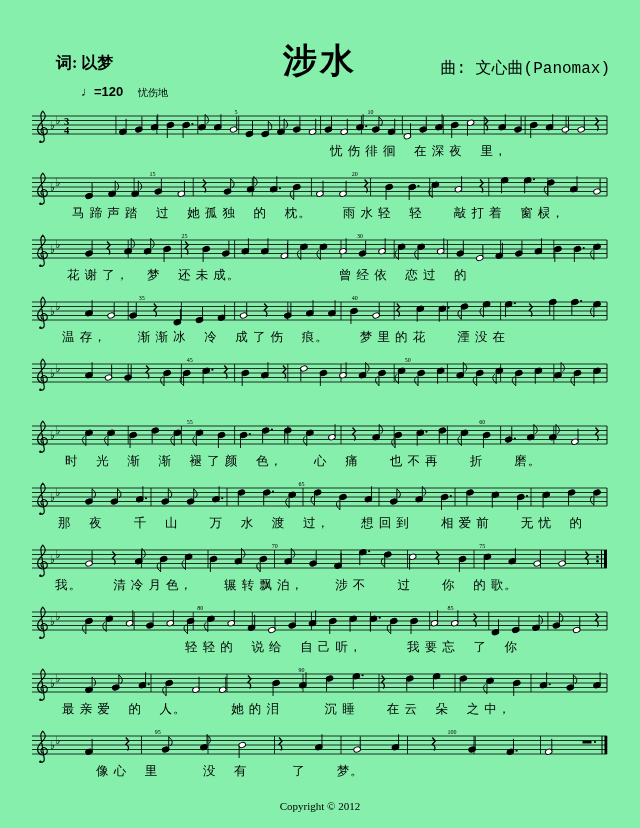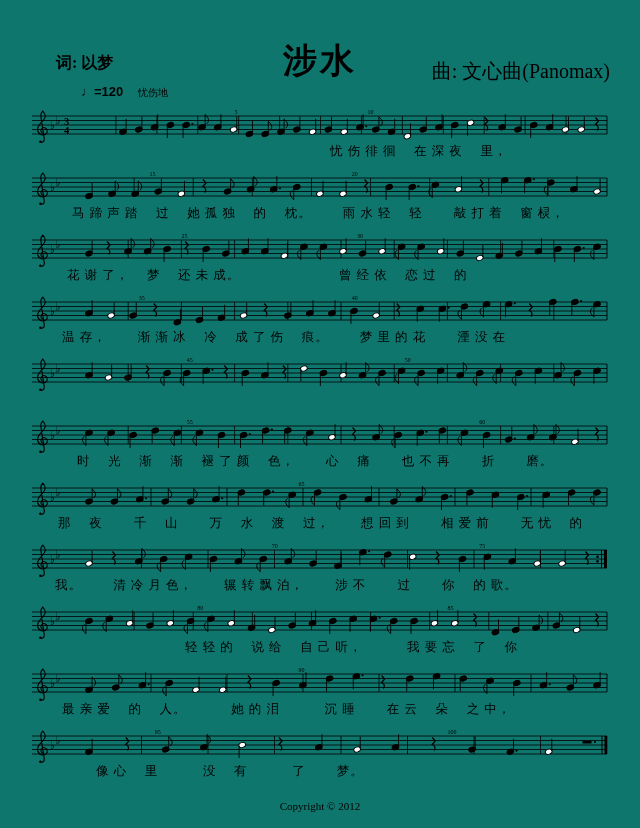--- a/index.html
+++ b/index.html
@@ -1,24 +1,24 @@
 <!DOCTYPE html>
 <html><head>
 <meta charset="utf-8">
 <style>
   html,body{margin:0;padding:0;background:#e8e8e8;}
   .page{
-    position:relative;width:640px;height:828px;background:#0f766e;
+    position:relative;width:640px;height:828px;background:#86efac;
     font-family:"Liberation Serif","DejaVu Serif",serif;color:#000;
     margin:0 auto;overflow:hidden;
   }
   .lyricist{position:absolute;left:56px;top:53px;font-size:16px;font-weight:bold;}
   .title{position:absolute;left:0;right:0;top:38px;margin:0;text-align:center;
          font-size:34px;font-weight:bold;letter-spacing:3px;}
-  .composer{position:absolute;right:30px;top:58px;font-size:20px;}
+  .composer{position:absolute;right:30px;top:58px;font-size:16px;font-family:Liberation Mono, monospace;}
   .tempo{position:absolute;left:81px;top:84px;font-size:13px;font-weight:bold;
          font-family:"Liberation Sans","DejaVu Sans",sans-serif;}
   .expression{position:absolute;left:138px;top:86px;font-size:10px;}
   #systems{position:absolute;left:31px;top:108px;width:578px;}
   .system{position:relative;height:62px;}
   .system svg{display:block;}
   .lyric{position:absolute;top:35px;font-size:12.5px;white-space:pre;letter-spacing:1px;}
   .copyright{position:absolute;left:0;right:0;top:800px;text-align:center;font-size:11px;}
 </style>
 </head>
@@ -534,21 +534,21 @@
           <ellipse cx="499.7391304347826" cy="19.25" rx="3.4" ry="2.5" transform="rotate(-18 499.7391304347826 19.25)" fill="#000" stroke="#000" stroke-width="1"></ellipse>
           <line x1="502.83913043478265" y1="18.25" x2="502.83913043478265" y2="6.25" stroke="#000" stroke-width="0.9"></line>
           <path d="M 502.83913043478265 6.75 C 506.83913043478265 9.75 507.33913043478265 13.25 504.33913043478265 15.75" stroke="#000" stroke-width="1" fill="none"></path>
           <ellipse cx="521.8260869565217" cy="19.25" rx="3.4" ry="2.5" transform="rotate(-18 521.8260869565217 19.25)" fill="#000" stroke="#000" stroke-width="1"></ellipse>
           <line x1="524.9260869565218" y1="18.25" x2="524.9260869565218" y2="6.25" stroke="#000" stroke-width="0.9"></line>
           <path d="M 524.9260869565218 6.75 C 528.9260869565218 9.75 529.4260869565218 13.25 526.4260869565218 15.75" stroke="#000" stroke-width="1" fill="none"></path>
           <ellipse cx="543.9130434782609" cy="23.75" rx="3.4" ry="2.5" transform="rotate(-18 543.9130434782609 23.75)" fill="#fff" stroke="#000" stroke-width="1"></ellipse>
           <line x1="547.0130434782609" y1="22.75" x2="547.0130434782609" y2="10.75" stroke="#000" stroke-width="0.9"></line>
           <path d="M 564.5 9.5 L 567.5 13 L 564.5 16.5 C 567.5 17.5 568 20.5 566.2 22.5" stroke="#000" stroke-width="1.3" fill="none"></path>
         </svg>
-        <div class="lyric" style="left: 28px; padding-left: 18px;">时　 光　 渐　 渐　 褪 了 颜　 色，　　 心　 痛　　 也 不 再　　 折　　 磨。</div>
+        <div class="lyric" style="left: 16px; padding-left: 18px;">时　 光　 渐　 渐　 褪 了 颜　 色，　　 心　 痛　　 也 不 再　　 折　　 磨。</div>
       </div>
       <div class="system">
         <svg width="578" height="40" viewBox="0 0 578 40">
           <line x1="1" y1="8" x2="576" y2="8" stroke="#000" stroke-width="0.8"></line>
           <line x1="1" y1="12.5" x2="576" y2="12.5" stroke="#000" stroke-width="0.8"></line>
           <line x1="1" y1="17" x2="576" y2="17" stroke="#000" stroke-width="0.8"></line>
           <line x1="1" y1="21.5" x2="576" y2="21.5" stroke="#000" stroke-width="0.8"></line>
           <line x1="1" y1="26" x2="576" y2="26" stroke="#000" stroke-width="0.8"></line>
           <path d="M 11.8 3.2 C 14.6 6.0 14.8 9.6 12.2 12.4 L 9.0 15.8 C 5.6 19.6 5.8 24.6 9.8 26.4 C 13.6 28.1 17.0 25.4 16.2 22.2 C 15.5 19.5 12.2 18.6 10.6 20.8 C 9.4 22.4 10.0 24.6 11.8 25.2 M 11.8 3.2 C 10.2 4.4 9.6 7.0 10.0 9.4 L 13.2 30.6 C 13.8 33.4 11.0 35.2 9.2 33.6" stroke="#000" stroke-width="1.1" fill="none" stroke-linecap="round"></path>
           <circle cx="9.4" cy="33.7" r="1.2" fill="#000"></circle>

